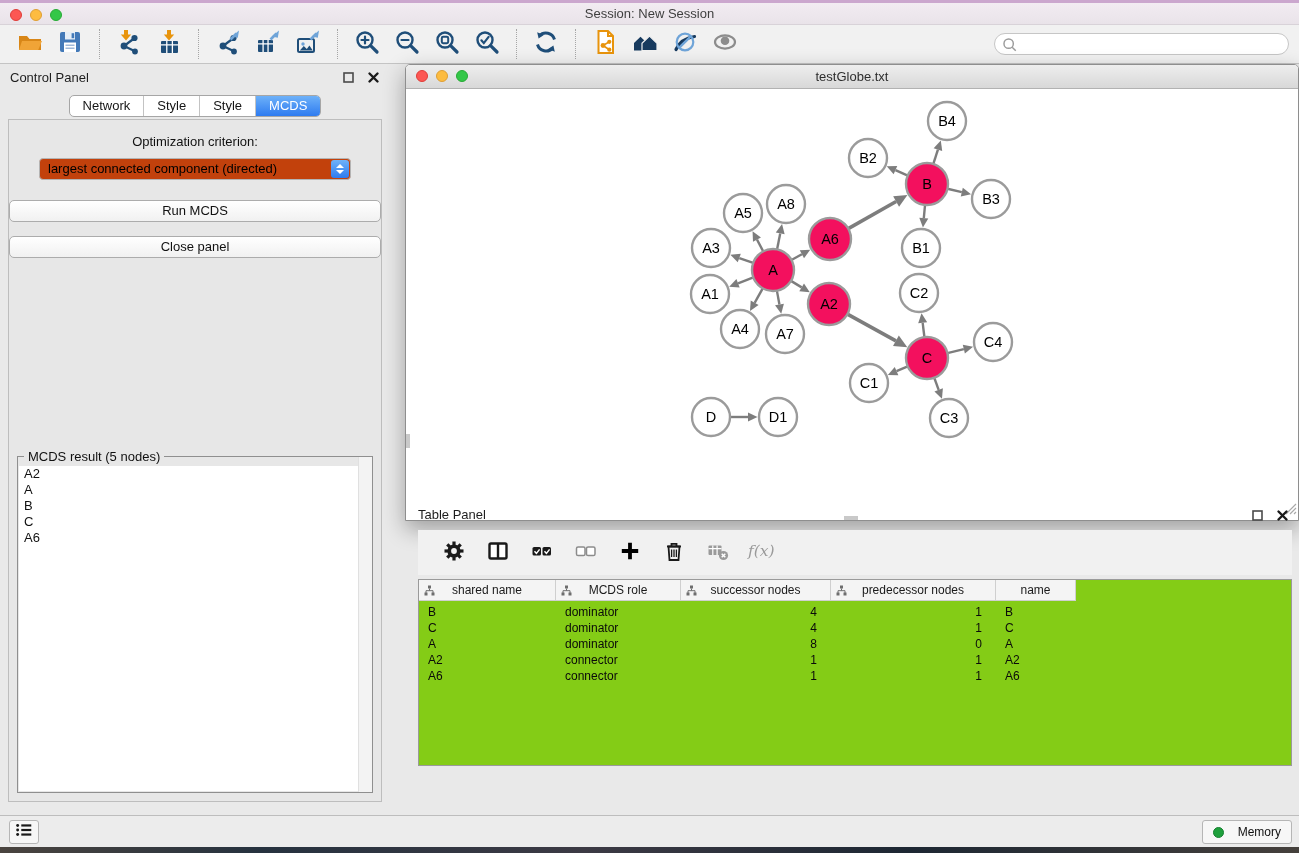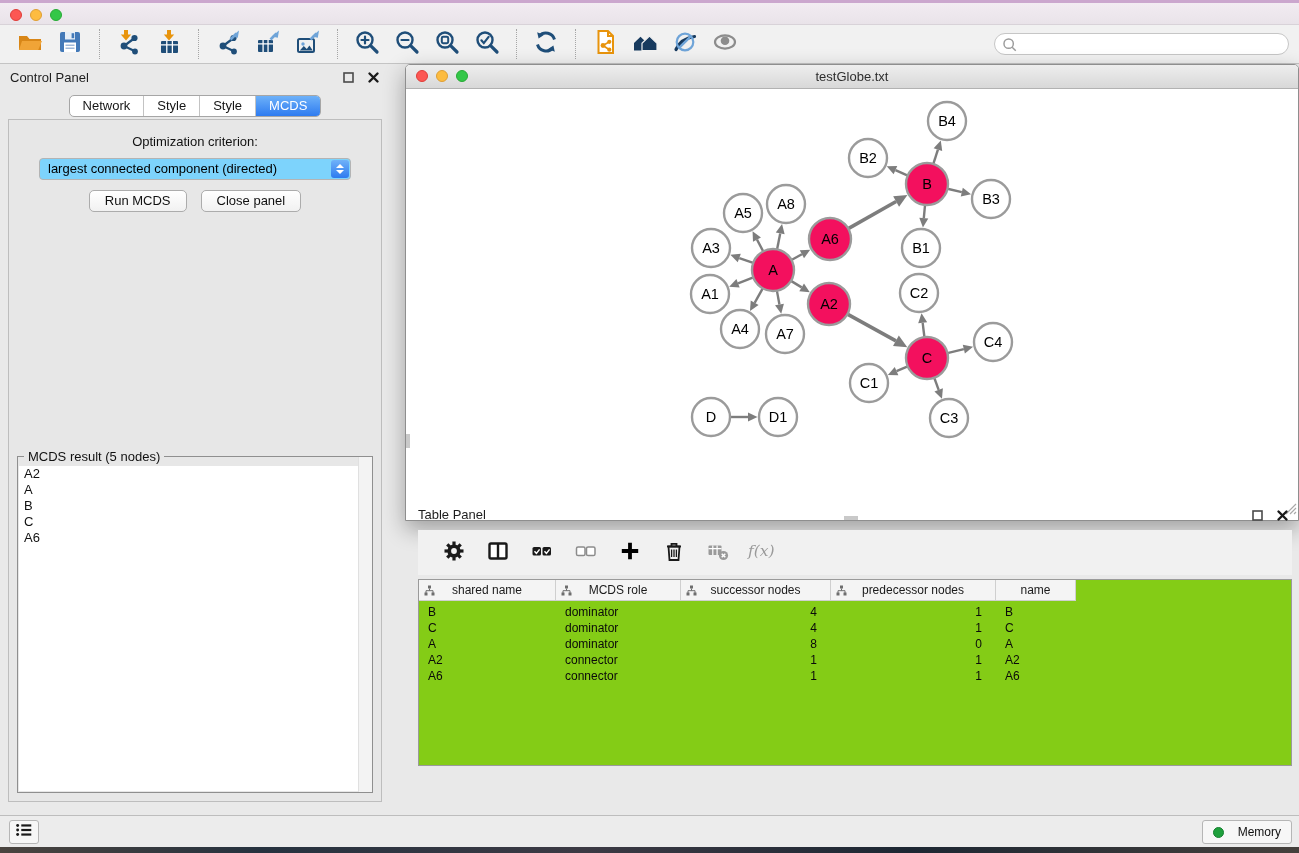--- a/index.html
+++ b/index.html
@@ -31,27 +31,27 @@
   .seg:first-child{border-left:none;text-align:right;}
   .seg.active{background:linear-gradient(#6DB1F9,#2E7BF0);color:#fff;}
   
   .control-panel{position:absolute;left:0;top:64px;width:390px;height:748px;}
   .cp-title{position:absolute;left:10px;top:6px;font-size:13px;color:#1E1E1E;}
   .panel-icons{position:absolute;right:10px;top:7px;display:flex;gap:12px;align-items:center;}
   .panel-icons span{cursor:pointer;display:flex;}
   .cp-tabs{position:absolute;left:0;top:31px;width:100%;display:flex;justify-content:center;}
   .cp-content{position:absolute;left:8px;right:8px;top:55px;bottom:10px;border:1px solid #BDBDBD;background:#E7E7E7;}
   .opt-label{margin-top:14px;text-align:center;font-size:13px;color:#111;}
-  .dropdown{position:relative;margin:9px auto 0;width:312px;height:22px;background:#7dd3fc;border:1px solid #B4B4B4;
+  .dropdown{position:relative;margin:9px auto 0;width:312px;height:22px;background:#c2410c;border:1px solid #B4B4B4;
     border-radius:4px;box-sizing:border-box;font-size:13px;line-height:20px;padding-left:8px;cursor:pointer;}
   .dd-stepper{position:absolute;right:1px;top:1px;width:18px;height:18px;border-radius:3px;
     background:linear-gradient(#70B2F9,#2E7BF0);display:flex;flex-direction:column;align-items:center;justify-content:center;gap:2px;}
   .dd-up{width:0;height:0;border-left:4px solid transparent;border-right:4px solid transparent;border-bottom:4px solid #fff;}
   .dd-down{width:0;height:0;border-left:4px solid transparent;border-right:4px solid transparent;border-top:4px solid #fff;}
-  .btn-row{display:flex;justify-content:center;gap:14px;margin-top:10px;}
+  .btn-row{display:flex;justify-content:center;gap:14px;margin-top:20px;flex-direction:column;}
   .mac-btn{height:22px;padding:0 15px;background:linear-gradient(#FFFFFF,#F1F1F1);border:1px solid #ACACAC;
     border-radius:5px;font-size:13px;line-height:20px;color:#111;cursor:pointer;font-family:inherit;}
   .result-group{position:absolute;left:8px;right:8px;top:336px;bottom:8px;border:1px solid #8F8F8F;}
   .result-legend{position:absolute;top:-8px;left:6px;background:#E7E7E7;padding:0 4px;font-size:13px;color:#111;}
   .result-list{position:absolute;left:1px;right:1px;top:9px;bottom:1px;background:#fff;overflow:hidden;}
   .result-scroll{position:absolute;right:0;top:0;bottom:0;width:13px;background:#F3F3F3;border-left:1px solid #E0E0E0;}
   .result-item{font-size:13px;line-height:16px;padding:0 5px;color:#111;cursor:default;}
   
   .network-window{position:absolute;left:405px;top:64px;width:894px;height:457px;background:#fff;
     border:1px solid #8E8E8E;box-sizing:border-box;border-radius:5px 5px 0 0;box-shadow:0 8px 22px rgba(0,0,0,.32);}
@@ -94,20 +94,21 @@
 <body>
 
 <div class="screen">
 
   <div class="mac-titlebar">
     <div class="traffic">
       <span class="tl red"></span>
       <span class="tl yellow"></span>
       <span class="tl green"></span>
     </div>
+    <div class="win-title">Session: New Session</div>
   </div>
 
   <div class="main-toolbar" id="main-toolbar">
       <div class="tbtn">
         <span><svg width="26" height="26" viewBox="0 0 26 26">
             <path d="M2 7h8l2.5 3H24v11H2z" fill="#D88617"></path>
             <path d="M5 12h20l-3.8 9H2z" fill="#F0A437"></path>
           </svg></span>
       </div>
       <div class="tbtn">

